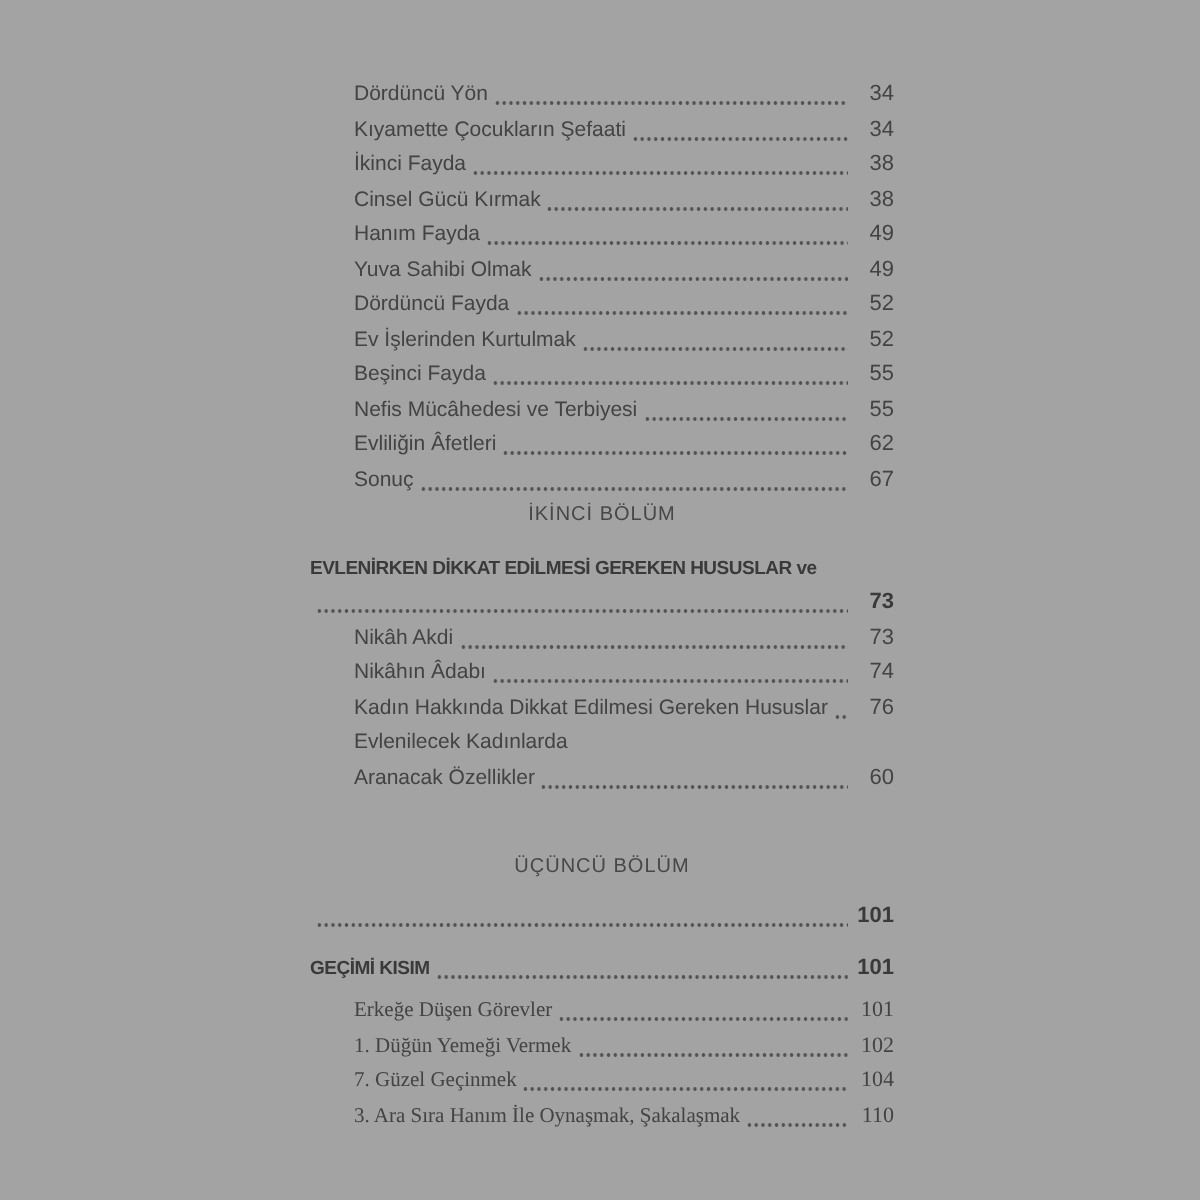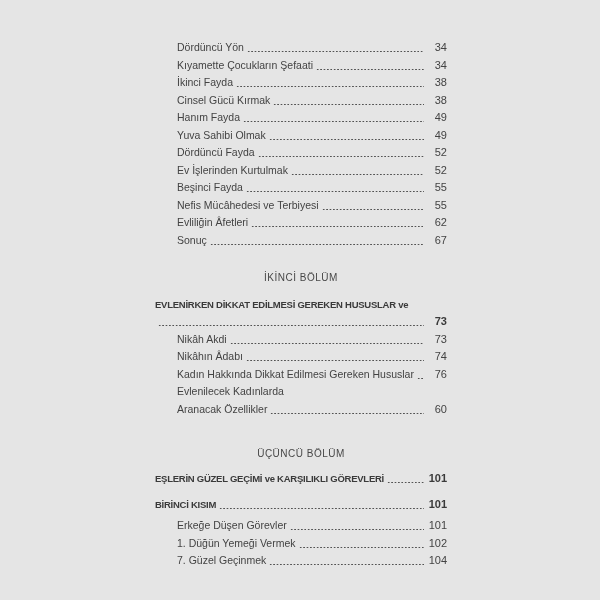--- a/index.html
+++ b/index.html
@@ -1,19 +1,19 @@
 <!DOCTYPE html>
 <html><head>
 <meta charset="utf-8">
 <style>
   html, body { margin: 0; padding: 0; background: #ffffff; }
   .canvas {
     position: relative;
     width: 600px; height: 600px;
-    background: #e5e5e5;
+    background: #a3a3a3;
     overflow: hidden;
     font-family: "Liberation Sans", "DejaVu Sans", sans-serif;
     color: #434343;
   }
   .toc {
     position: absolute;
     left: 155px; top: 39px;
     width: 292px;
   }
   .toc-row {
@@ -51,24 +51,24 @@
     letter-spacing: 0;
   }
   .chapter {
     text-align: center;
     height: 17.5px;
     line-height: 17.5px;
     font-size: 10px;
     letter-spacing: 0.5px;
     color: #474747;
   }
-  .chapter.first { margin-top: 20px; margin-bottom: 9px; }
+  .chapter.first { margin-top: 0; margin-bottom: 9px; }
   .chapter.second { margin-top: 27px; margin-bottom: 7px; }
   .gap-before-subsection { margin-top: 9px; }
-  .group-part3-items { margin-top: 3.5px; }
+  .group-part3-items { margin-top: 3.5px; font-family: Liberation Serif, serif; }
 </style>
 </head>
 <body>
 
 <div class="canvas">
   <div class="toc">
 
     <div class="toc-row sub">
       <span class="t">Dördüncü Yön</span>
       <span class="leader"></span>
@@ -160,43 +160,47 @@
     </div>
     <div class="toc-row sub">
       <span class="t">Aranacak Özellikler</span>
       <span class="leader"></span>
       <span class="page-num">60</span>
     </div>
 
     <div class="chapter second">ÜÇÜNCÜ BÖLÜM</div>
 
     <div class="toc-row bold">
-      <span class="t">EŞLERİN GÜZEL GEÇİMİ ve KARŞILIKLI GÖREVLERİ</span>
       <span class="leader"></span>
       <span class="page-num">101</span>
     </div>
 
     <div class="toc-row bold gap-before-subsection">
-      <span class="t">BİRİNCİ KISIM</span>
+      <span class="t">GEÇİMİ KISIM</span>
       <span class="leader"></span>
       <span class="page-num">101</span>
     </div>
 
     <div class="group-part3-items">
       <div class="toc-row sub">
         <span class="t">Erkeğe Düşen Görevler</span>
         <span class="leader"></span>
         <span class="page-num">101</span>
       </div>
       <div class="toc-row sub">
         <span class="t">1. Düğün Yemeği Vermek</span>
         <span class="leader"></span>
         <span class="page-num">102</span>
       </div>
       <div class="toc-row sub">
         <span class="t">7. Güzel Geçinmek</span>
         <span class="leader"></span>
         <span class="page-num">104</span>
+      </div>
+      <div class="toc-row sub">
+        <span class="t">3. Ara Sıra Hanım İle Oynaşmak, Şakalaşmak</span>
+        <span class="leader"></span>
+        <span class="page-num">110</span>
       </div>
     </div>
 
   </div>
 </div>
 
 </body></html>

